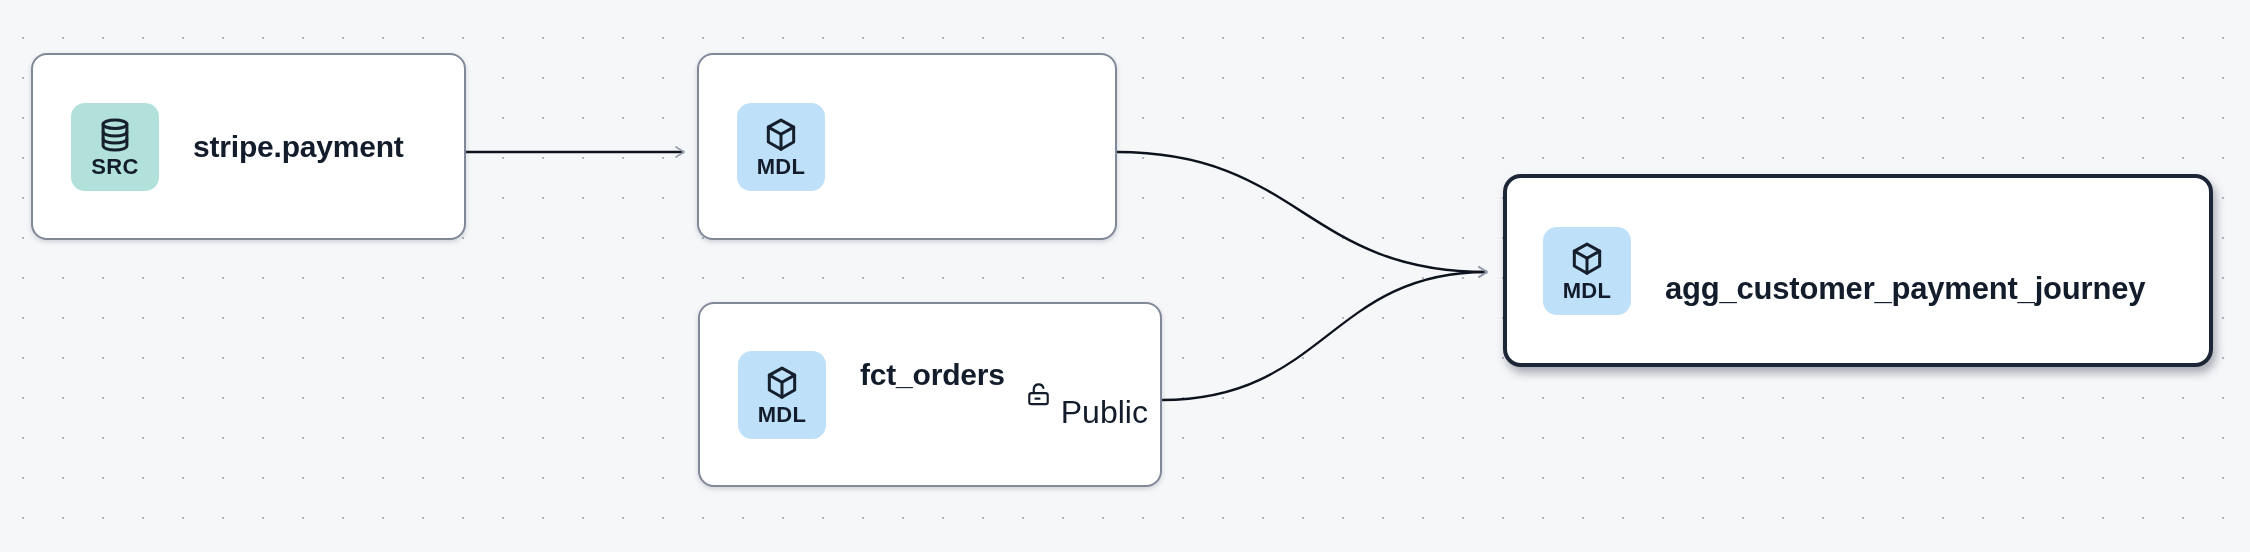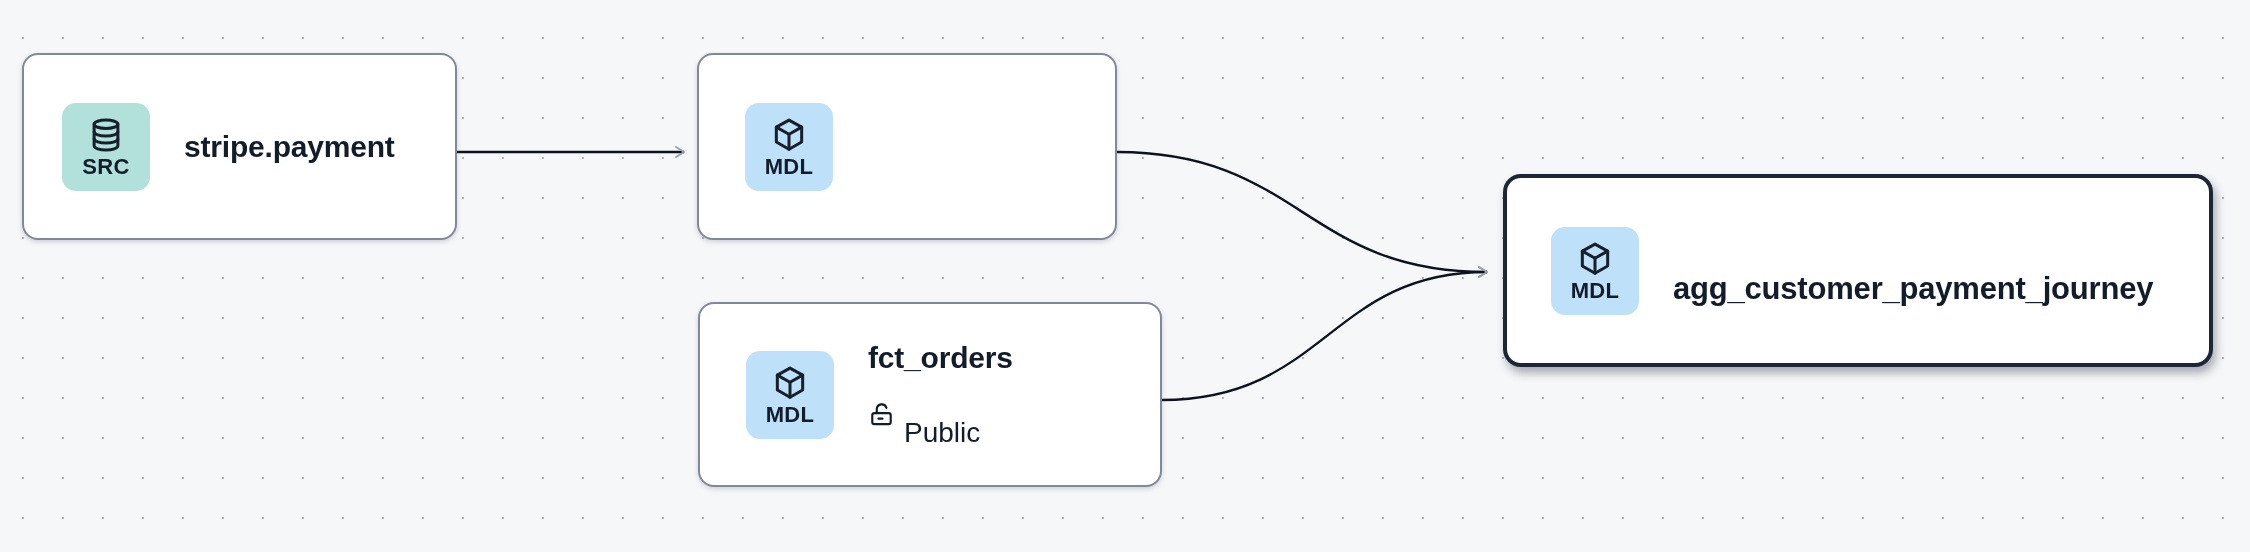--- a/index.html
+++ b/index.html
@@ -31,59 +31,59 @@
     gap:34px;
     cursor:pointer;
   }
   .node.selected{
     border:4px solid var(--selected-border,#1c2636);
     border-radius:18px;
     box-shadow:3px 6px 10px rgba(55,63,80,0.42);
     padding-left:36px;
   }
 
-  .node-stripe-payment{left:22px;top:53px;width:435px;height:187px;}
+  .node-stripe-payment{left:31px;top:53px;width:435px;height:187px;}
   .node-stg-payments{left:697px;top:53px;width:420px;height:187px;}
   .node-fct-orders{left:698px;top:302px;width:464px;height:185px;}
   .node-agg{left:1503px;top:174px;width:710px;height:193px;}
 
   .badge{
     width:88px;height:88px;
     flex:0 0 88px;
     border-radius:14px;
     display:flex;flex-direction:column;
     align-items:center;justify-content:center;
     gap:1px;
     padding-top:2px;
     box-sizing:border-box;
   }
   .badge-src{background:var(--src-badge-bg,#b2e1dc);}
-  .badge-mdl{background:var(--mdl-badge-bg,#bee0f8);margin-left:8px;}
+  .badge-mdl{background:var(--mdl-badge-bg,#bee0f8);}
   .badge .badge-label{
     font-size:22px;font-weight:700;
     color:var(--text,#131c2b);
     line-height:1.05;
     letter-spacing:0.3px;
   }
   .badge svg{display:block;}
 
   .node-title{
     font-size:30px;font-weight:600;
     color:var(--text,#131c2b);
     letter-spacing:-0.2px;
     white-space:nowrap;
     text-align:center;
   }
   .node-agg .node-title{font-size:31px;margin-top:37px;}
 
-  .title-block{display:flex;flex-direction:column;gap:6px;}
+  .title-block{display:flex;flex-direction:row;gap:20px;}
   .access-row{display:flex;align-items:center;gap:9px;}
   .access-row svg{display:block;}
   .access-label{
-    font-size:28px;font-weight:400;
+    font-size:32px;font-weight:400;
     color:var(--text,#131c2b);
     white-space:nowrap;
     margin-top:36px;
   }
 </style>
 </head>
 <body>
 
 <div class="canvas">
 

